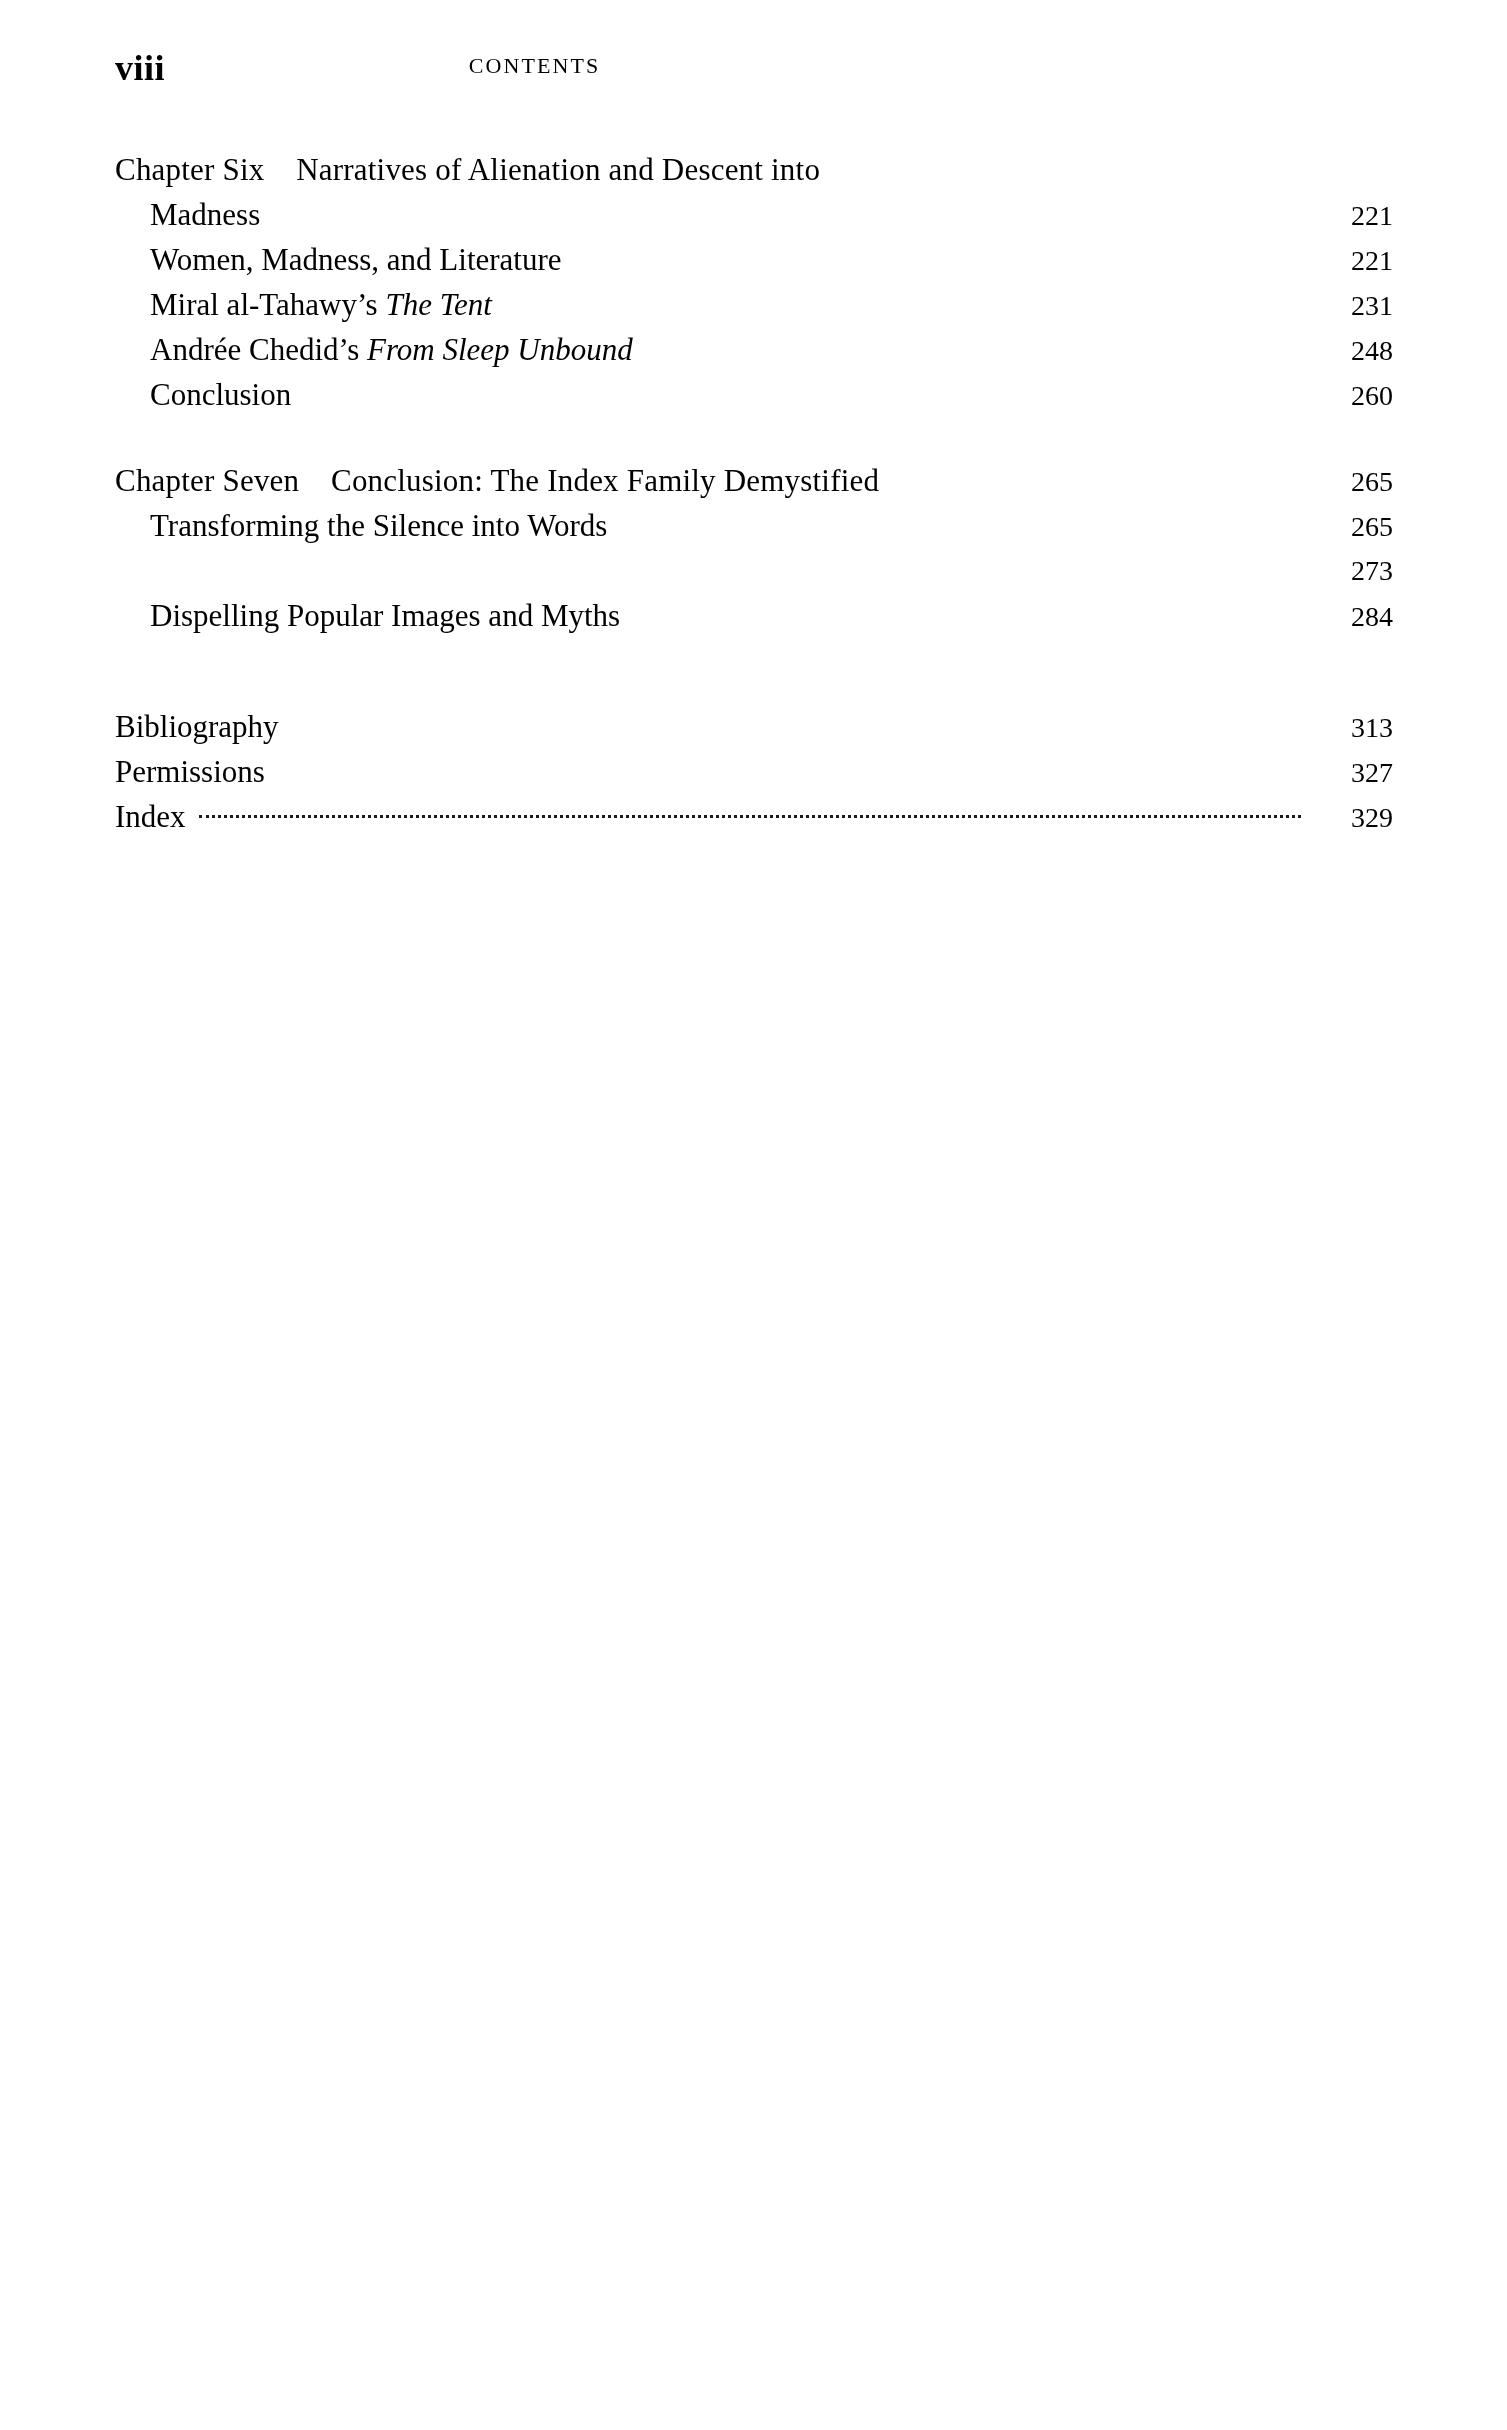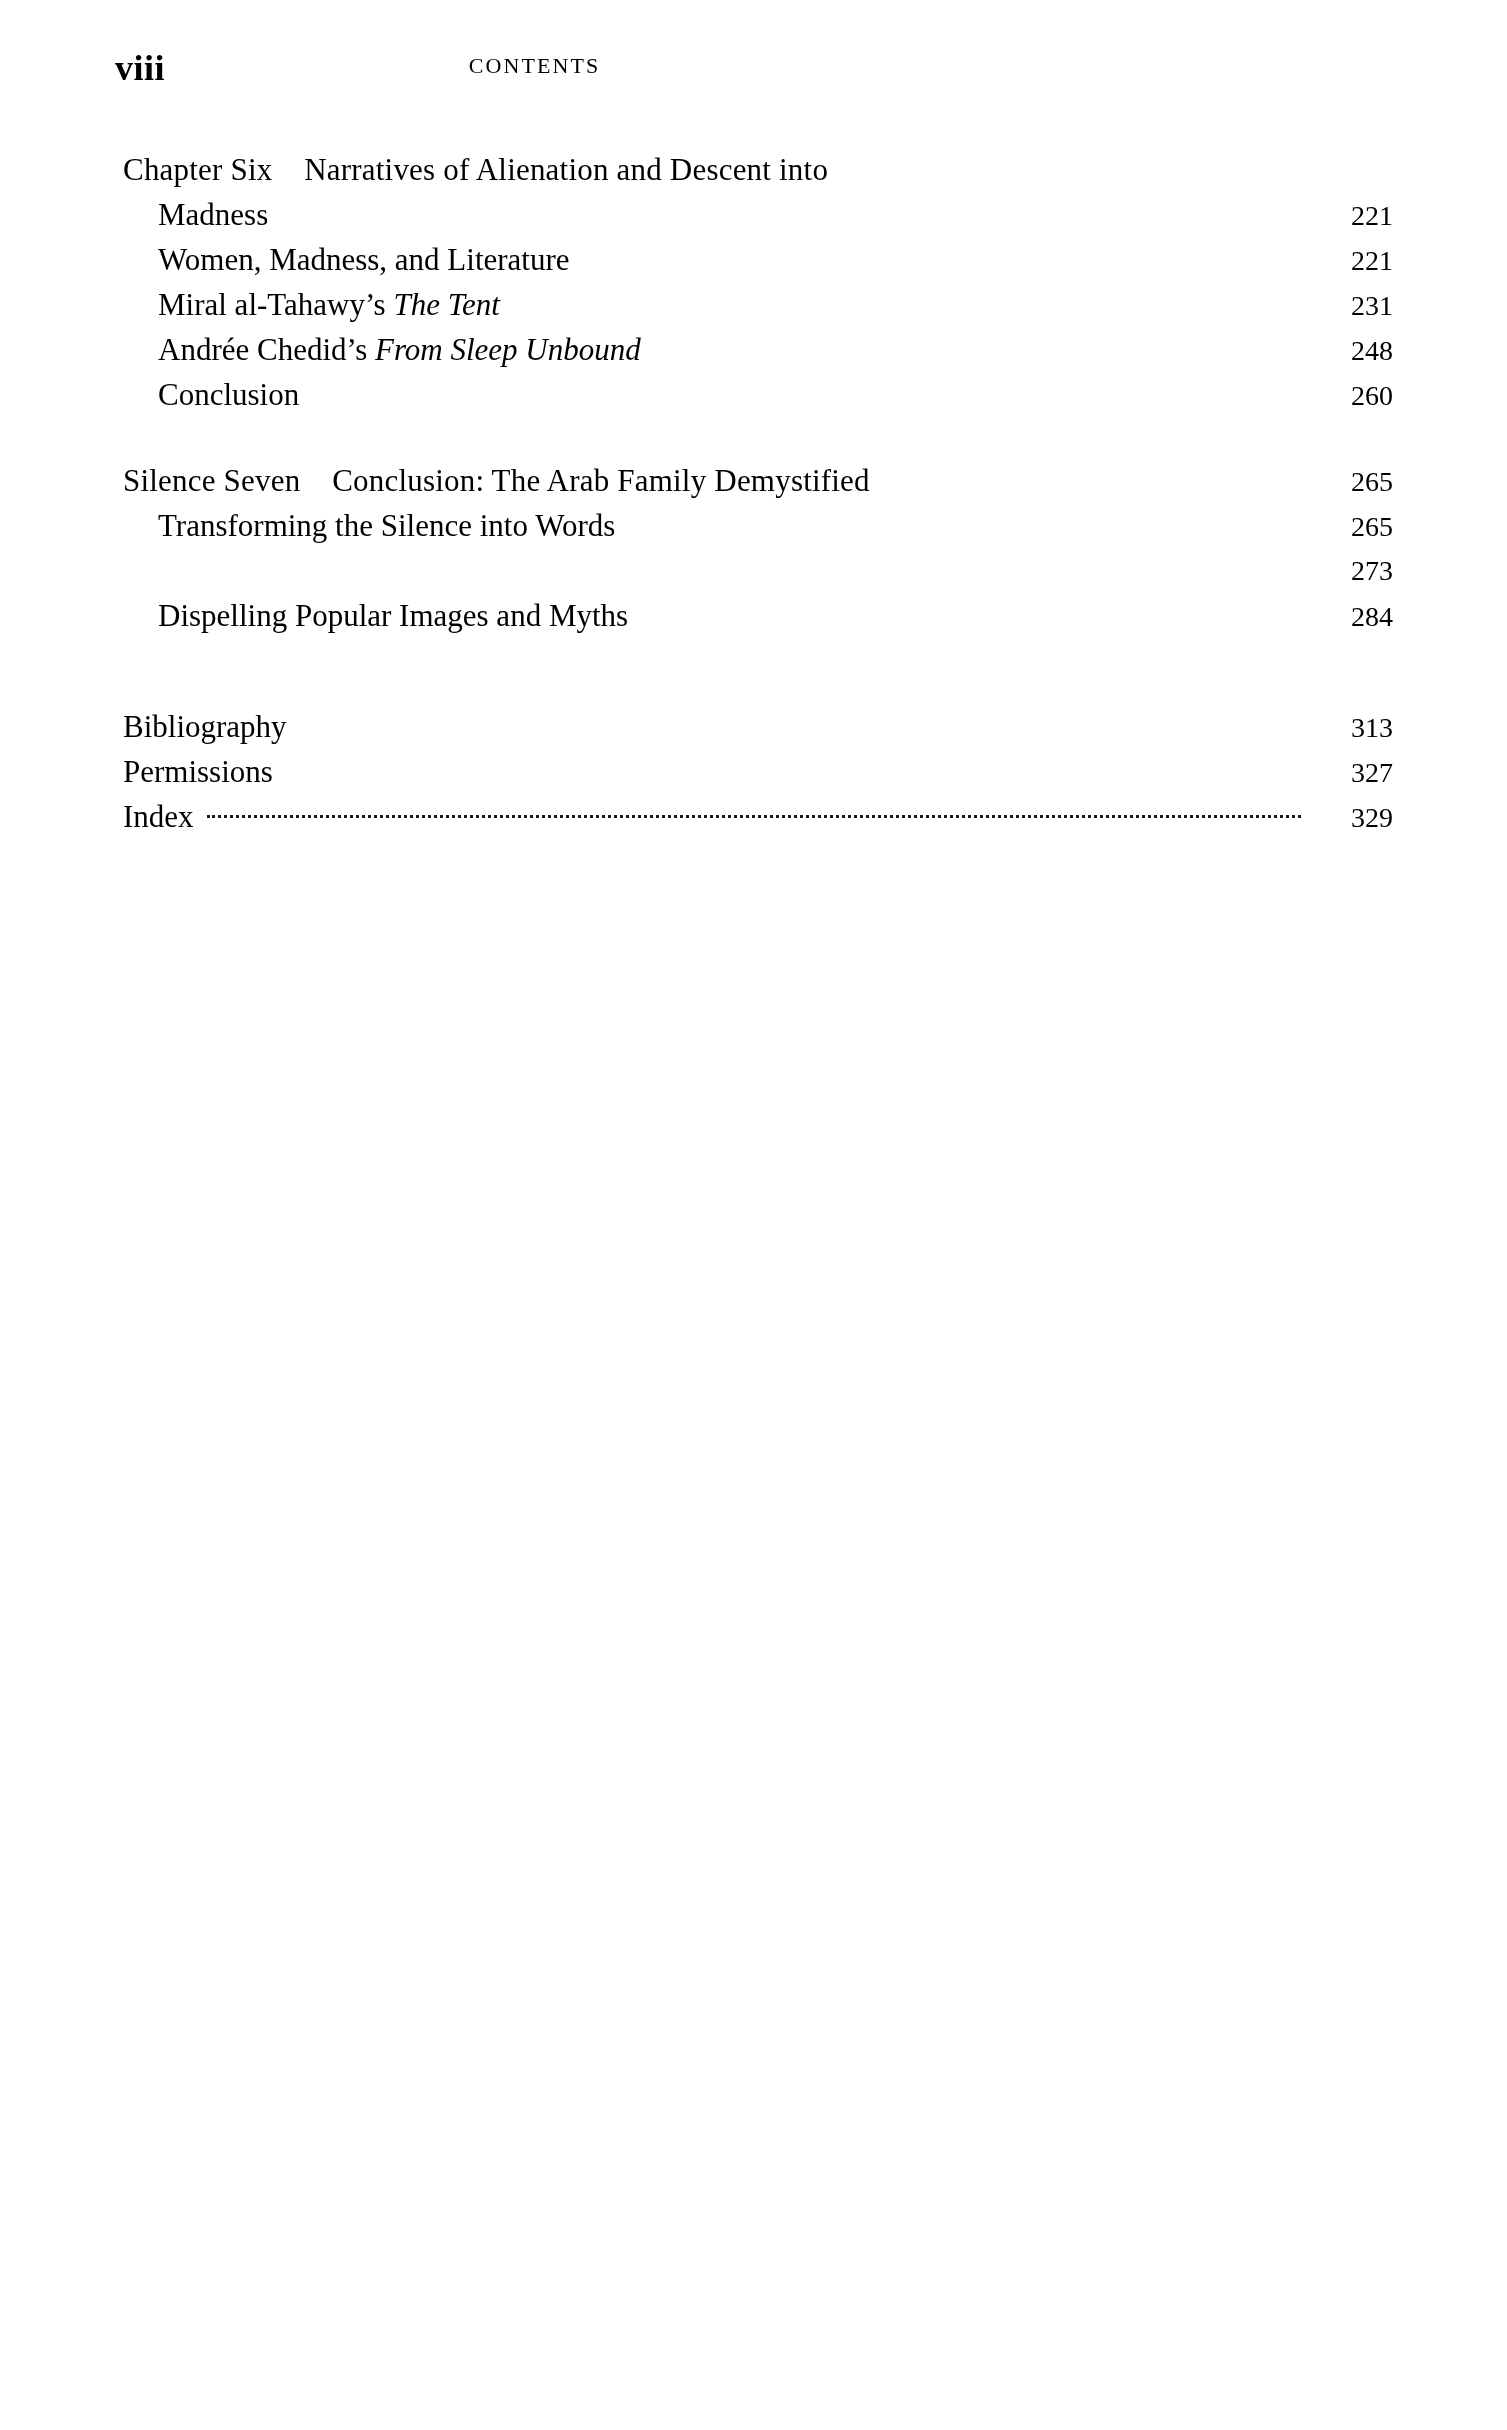--- a/index.html
+++ b/index.html
@@ -63,21 +63,20 @@
   .toc-row {
     position: relative;
     display: flex;
     align-items: baseline;
     font-size: 31px;
     line-height: 1.42;
     min-height: 45px;
   }
   .toc-row .label {
     white-space: pre;
-    margin-left: 8px;
   }
   .toc-row .label .ital {
     font-style: italic;
   }
   .toc-row .leader {
     flex: 1 1 auto;
     margin: 0 7.8px 0 13.7px;
     position: relative;
     height: 1em;
   }
@@ -146,21 +145,21 @@
       <div class="toc-row sub-row">
         <span class="label">Conclusion</span>
         <span class="leader"></span>
         <span class="page-num">260</span>
       </div>
     </div>
 
     <div class="toc-block">
 
       <div class="toc-row chapter-row">
-        <span class="label">Silence Seven    Conclusion: The Arab Family Demystified</span>
+        <span class="label">Chapter Seven    Conclusion: The Index Family Demystified</span>
         <span class="leader"></span>
         <span class="page-num">265</span>
       </div>
 
       <div class="toc-row sub-row">
         <span class="label">Transforming the Silence into Words</span>
         <span class="leader"></span>
         <span class="page-num">265</span>
       </div>
 

